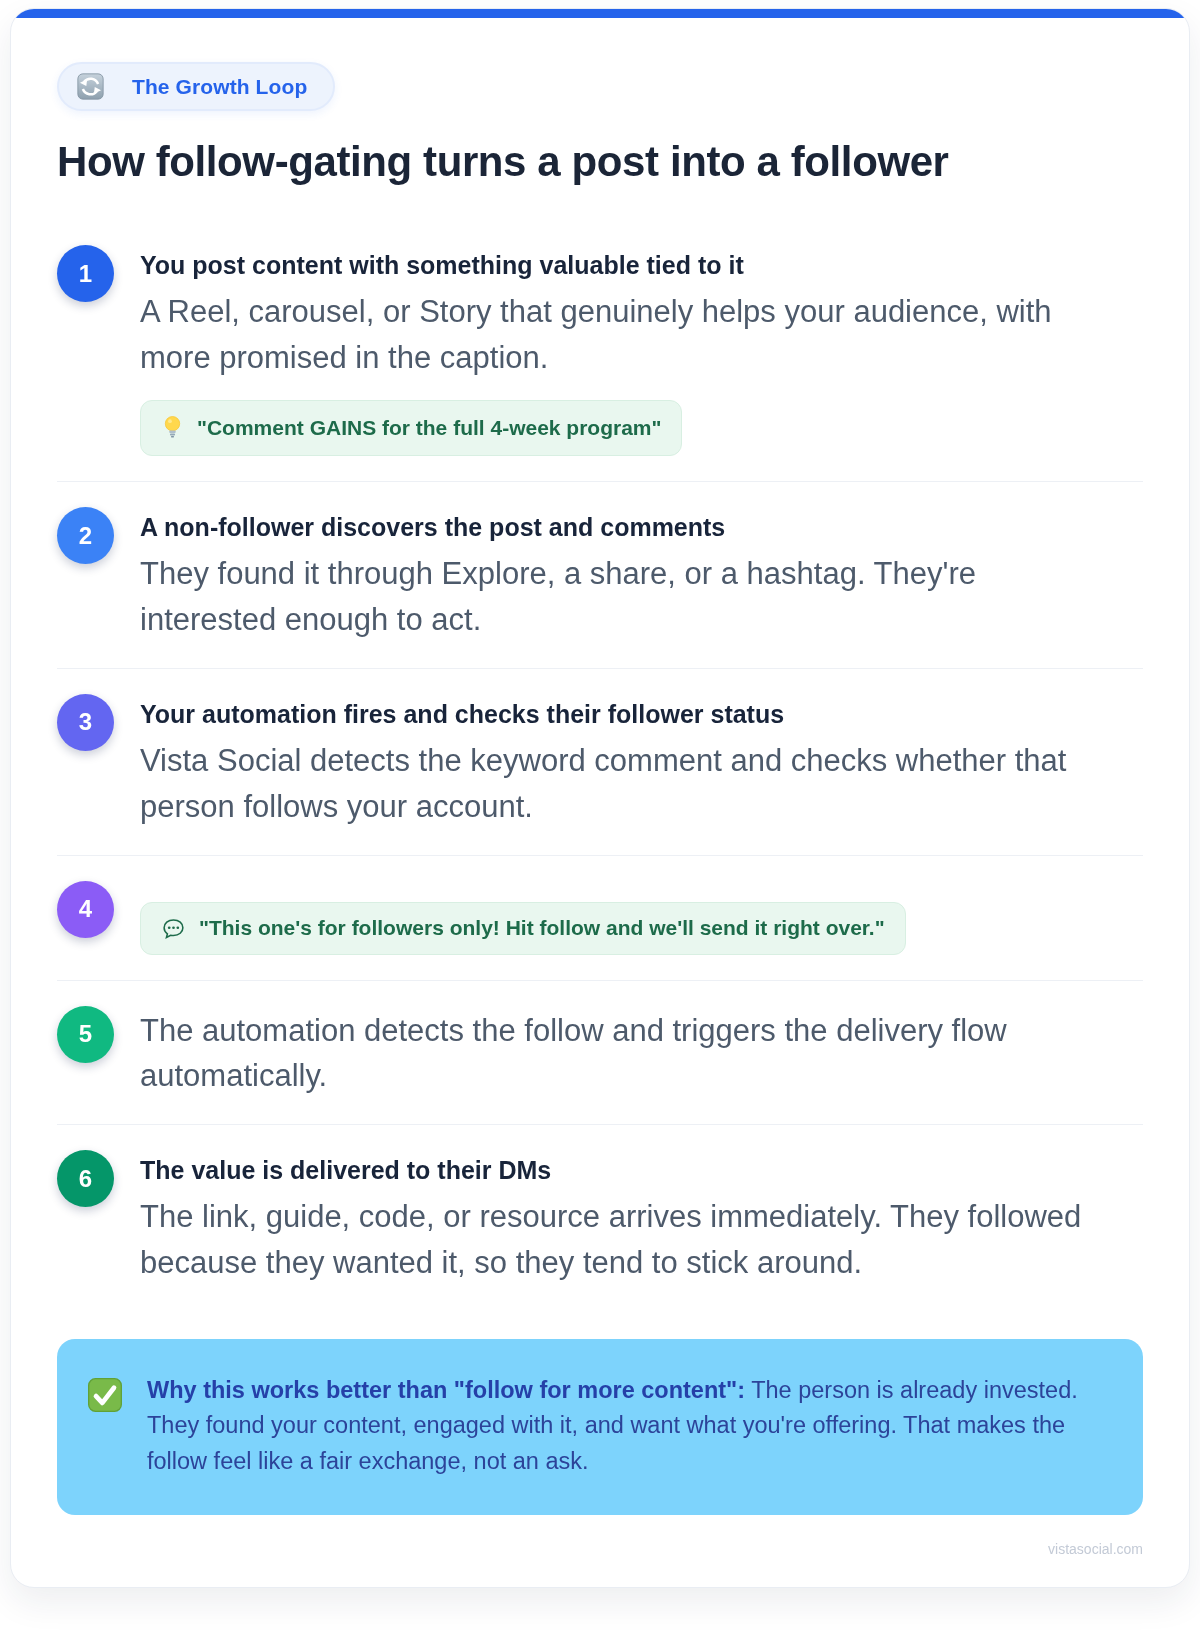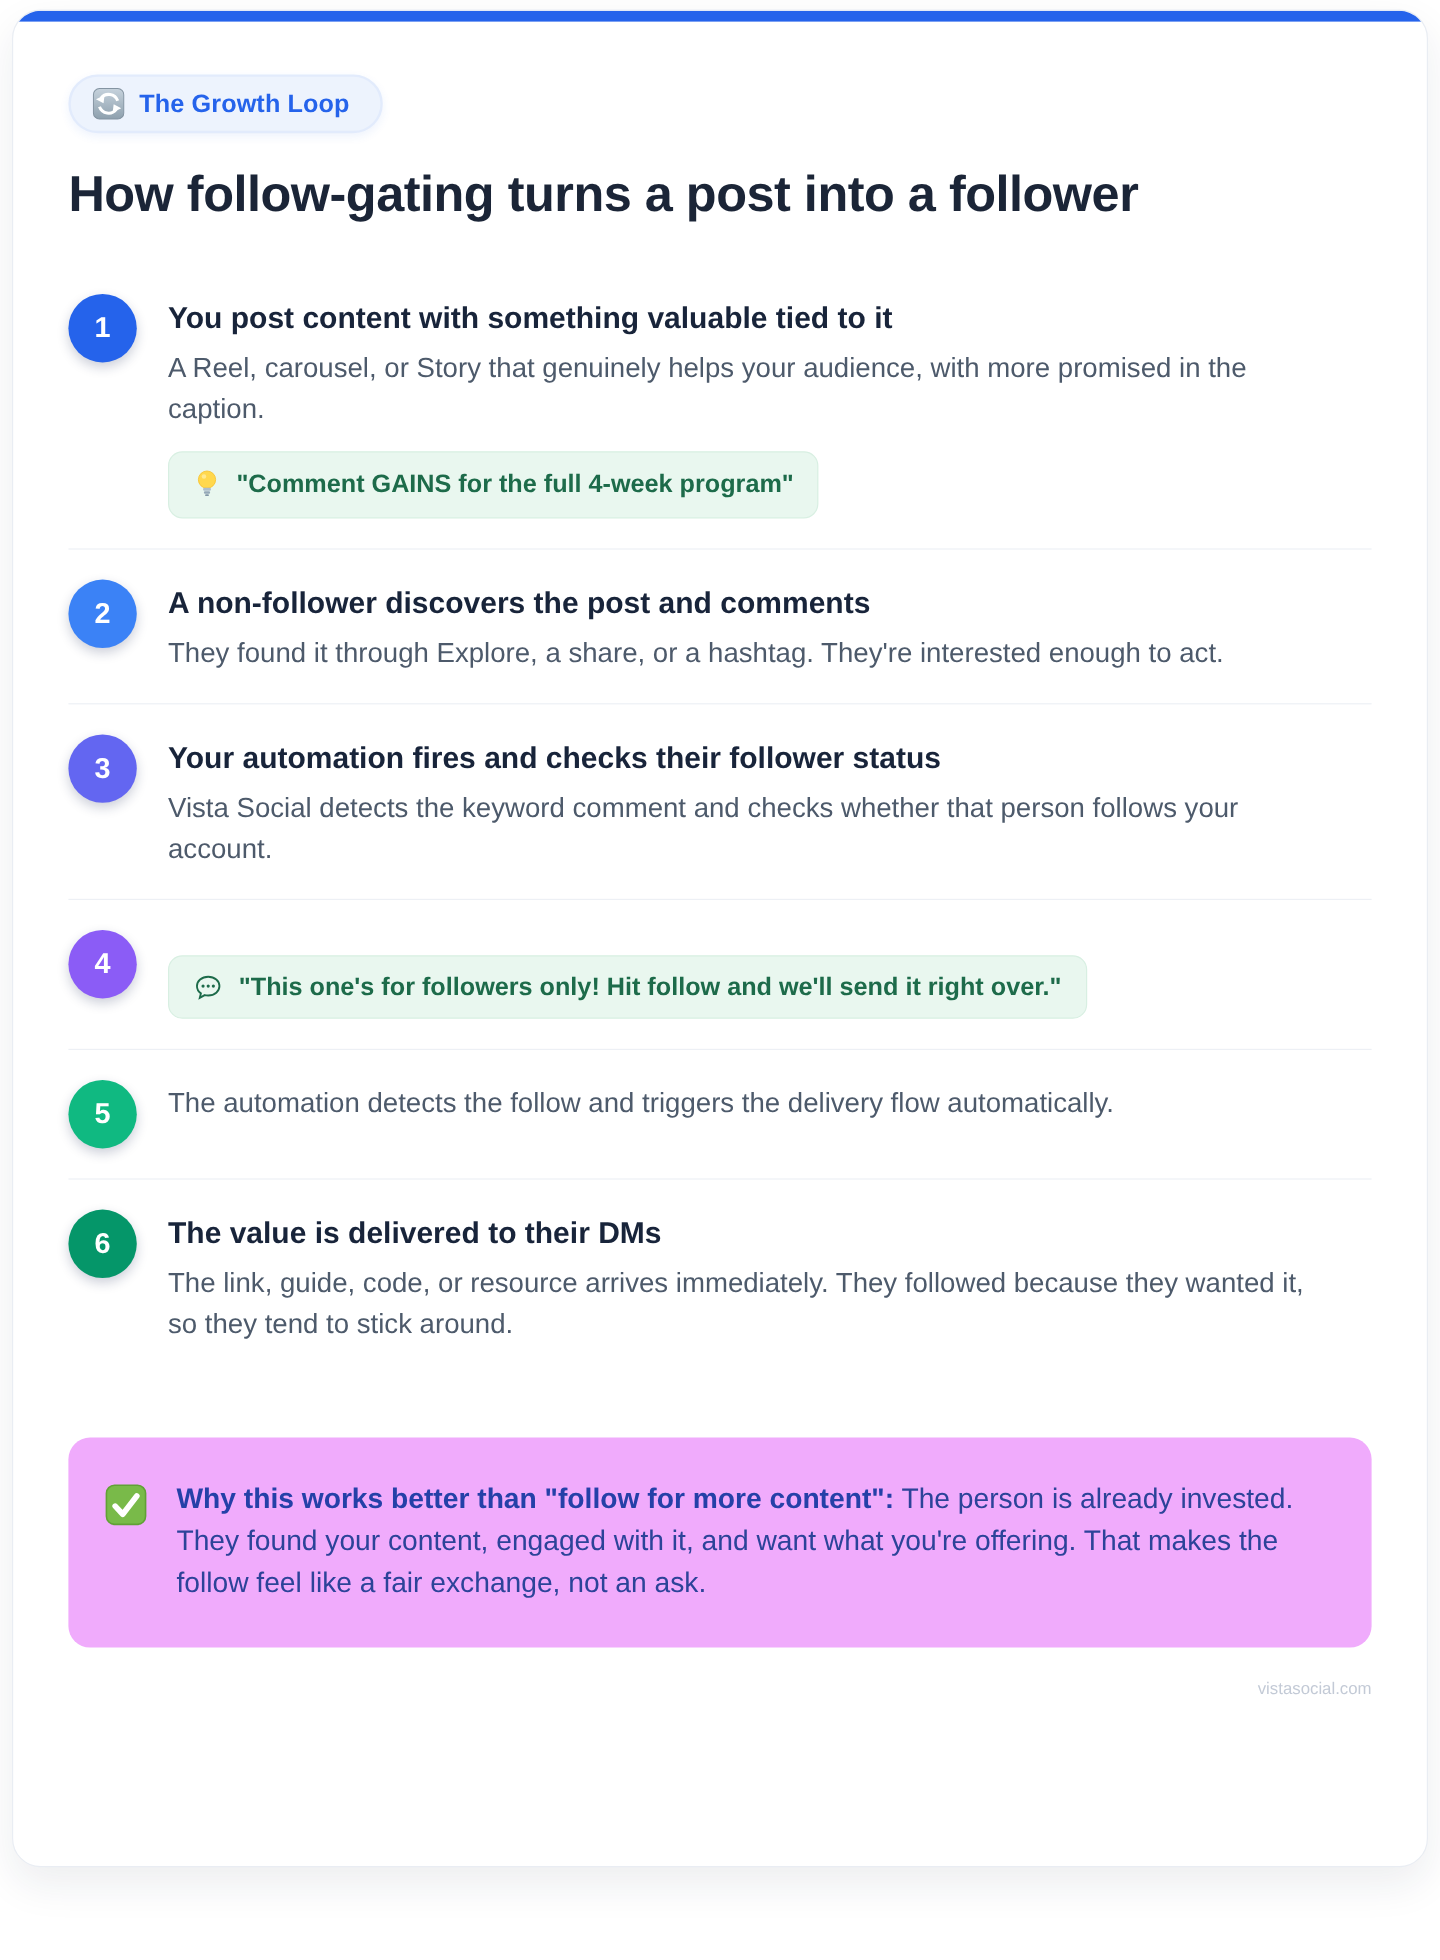--- a/index.html
+++ b/index.html
@@ -19,21 +19,21 @@
     overflow: hidden;
     background: #ffffff;
   }
   .accent-bar { height: 9px; width: 100%; }
   .inner { padding: 44px 46px 30px; }
 
   
   .badge {
     display: inline-flex;
     align-items: center;
-    gap: 12px;
+    gap: 28px;
     background: #edf3fd;
     border: 2px solid #e2ebfc;
     border-radius: 999px;
     padding: 9px 26px 9px 18px;
     box-shadow: 0 3px 8px rgba(37, 99, 235, 0.08);
   }
   .badge-label { font-size: 21px; font-weight: 700; color: #2563eb; letter-spacing: 0.1px; }
   .badge .ico { display: inline-flex; }
 
   h1.title {
@@ -59,42 +59,42 @@
     flex: 0 0 57px;
     width: 57px; height: 57px;
     border-radius: 50%;
     display: flex; align-items: center; justify-content: center;
     color: #ffffff;
     font-size: 24px; font-weight: 700;
     box-shadow: 0 4px 10px rgba(23, 37, 84, 0.22);
   }
   .step-content { flex: 1; padding-top: 2px; }
   .step-title { font-size: 25px; font-weight: 700; color: #18243a; margin: 4px 0 9px; }
-  .step-body { font-size: 23px; color: #4d5a6b; line-height: 1.48; max-width: 960px; }
+  .step-body { font-size: 31px; color: #4d5a6b; line-height: 1.48; max-width: 960px; }
   .callout {
     display: inline-flex;
     align-items: center;
     gap: 13px;
     margin-top: 19px;
     background: #e9f7ef;
     border: 1px solid #d8efe2;
     border-radius: 12px;
     padding: 13px 20px;
     color: #1d6b4a;
     font-size: 21px;
     font-weight: 600;
   }
   .callout .ico { display: inline-flex; flex: none; }
 
   .why {
-    margin-top: 52px;
+    margin-top: 28px;
     display: flex;
     align-items: flex-start;
     gap: 24px;
-    background: #f0abfc;
+    background: #7dd3fc;
     border-radius: 18px;
     padding: 34px 30px 36px;
   }
   .why .ico { display: inline-flex; flex: none; margin-top: 4px; }
   .why-text { font-size: 23.5px; line-height: 1.5; color: #2c4399; max-width: 960px; }
   .why-text strong { font-weight: 700; color: #2540a8; }
 
   .footer { margin-top: 26px; text-align: right; font-size: 14px; color: #c3cad6; }
 </style>
 </head>

